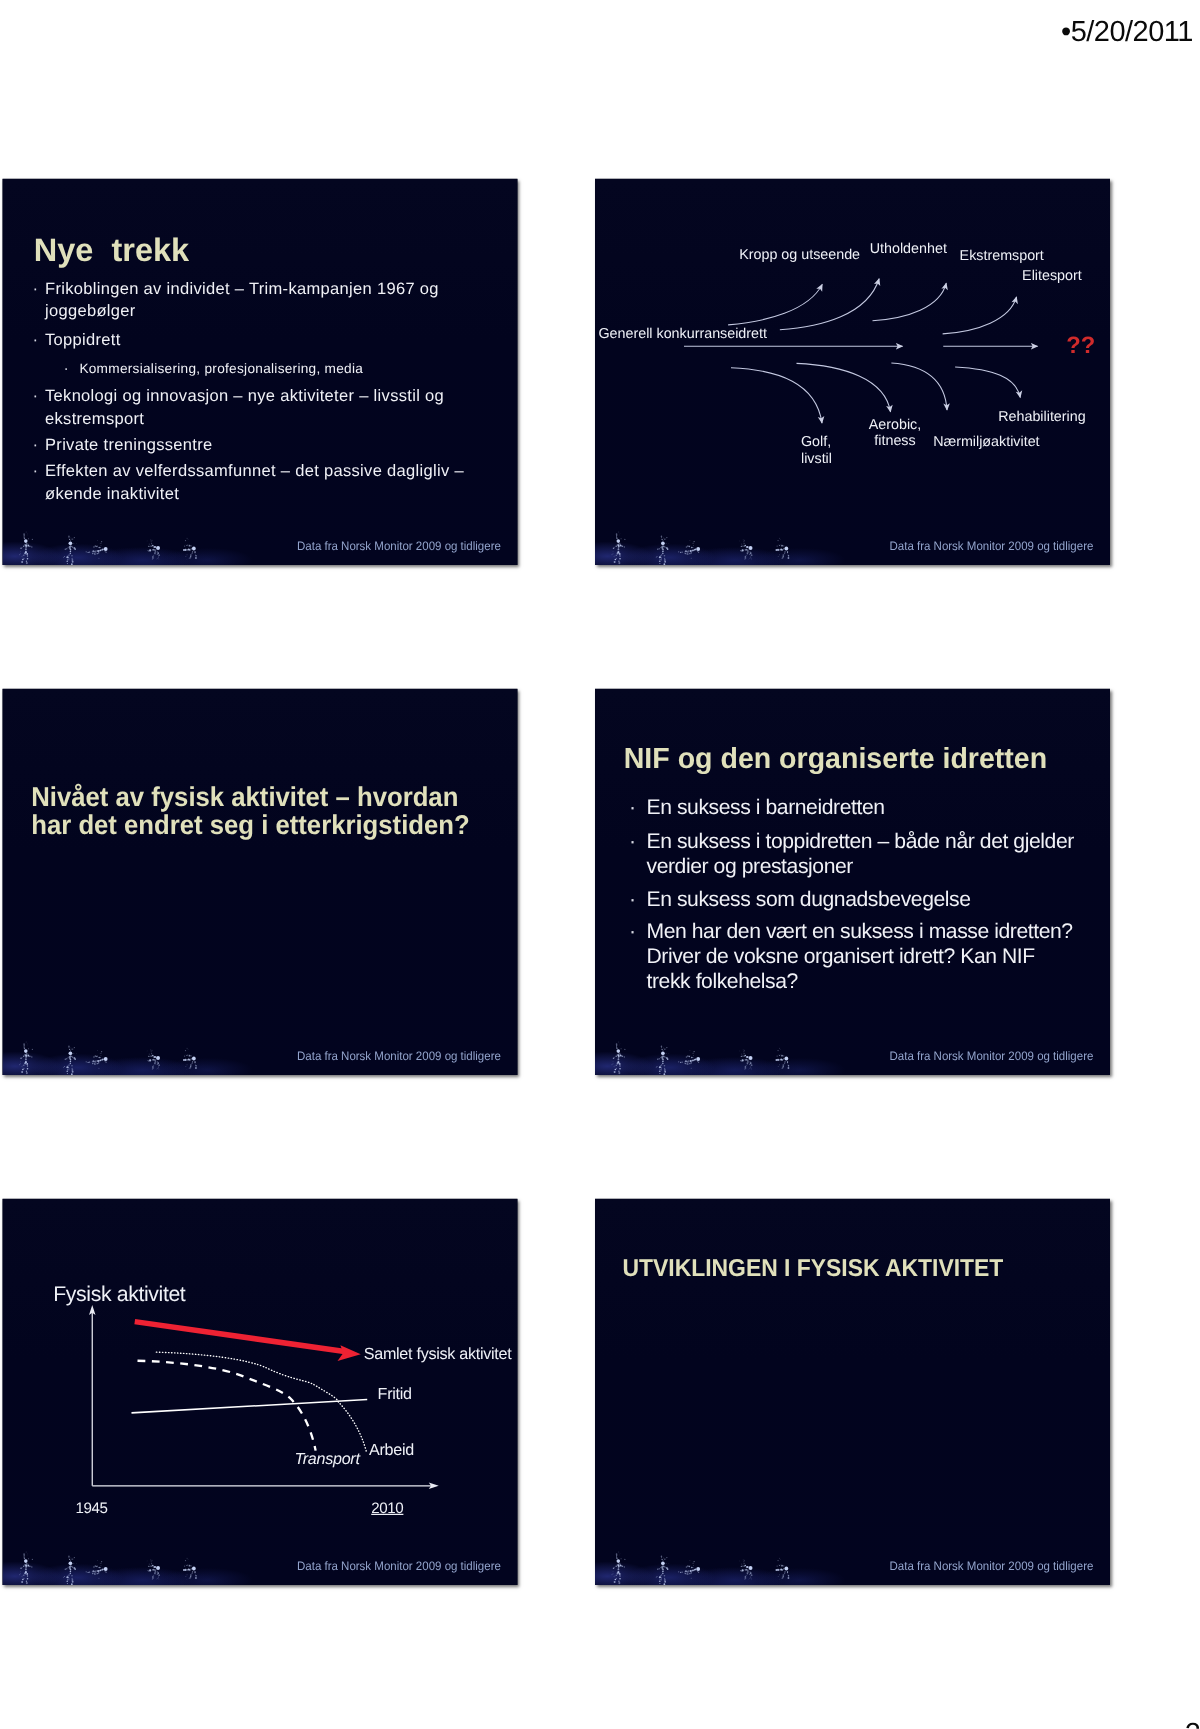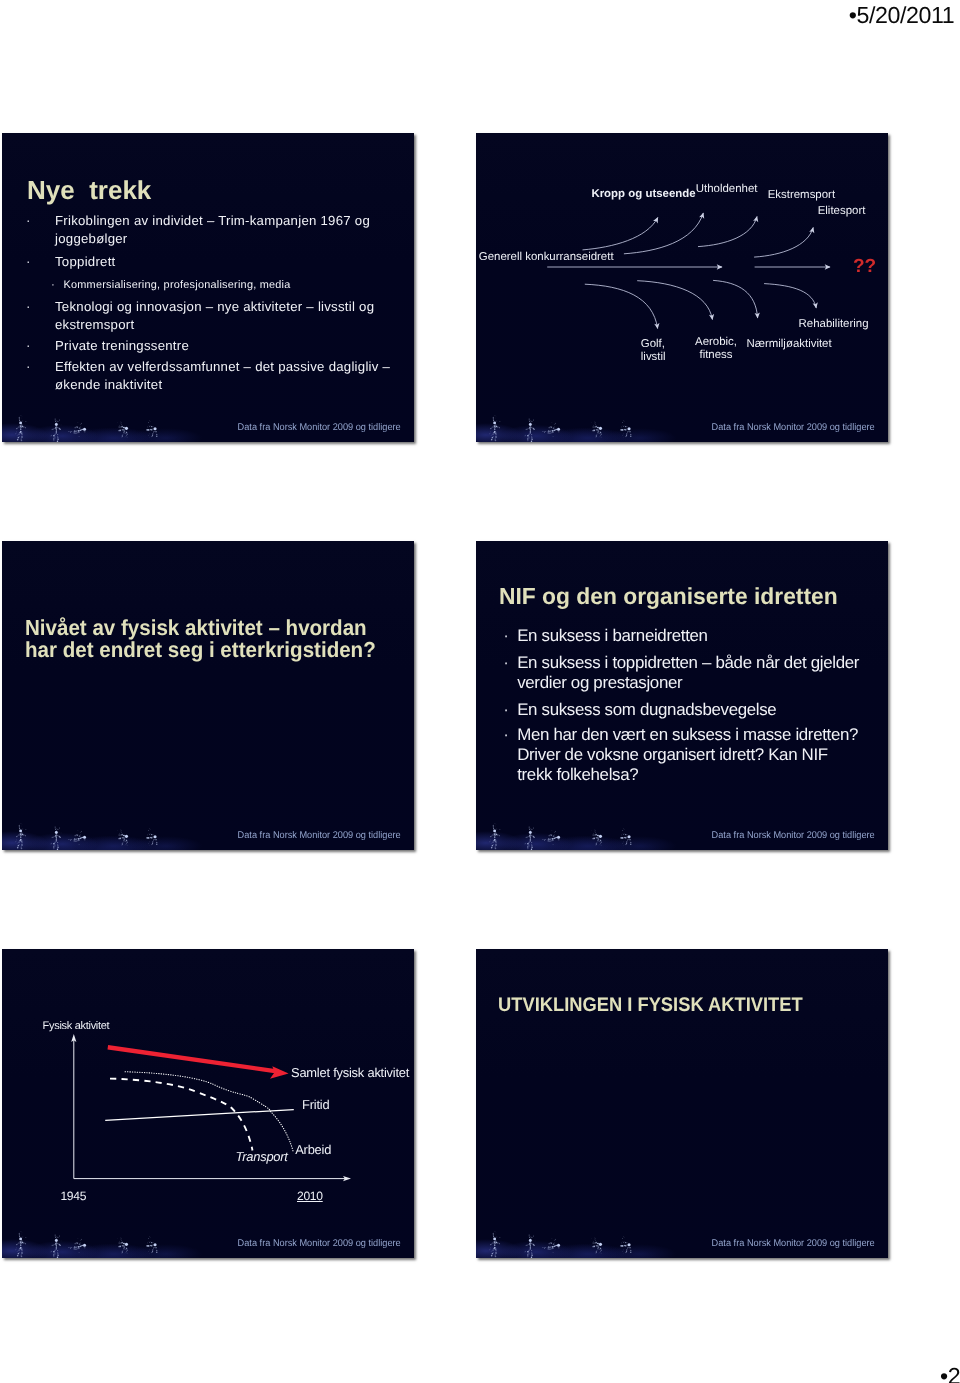--- a/index.html
+++ b/index.html
@@ -1,18 +1,18 @@
 <!DOCTYPE html>
 <html><head>
 <meta charset="utf-8">
 <style>
   html,body{margin:0;padding:0;}
   body{width:960px;height:1383px;background:#ffffff;font-family:"Liberation Sans",sans-serif;position:relative;overflow:hidden;
        -webkit-font-smoothing:antialiased;text-rendering:geometricPrecision;}
-  .page{position:absolute;left:0;top:4px;width:960px;height:980px;}
+  .page{position:absolute;left:0;top:14px;width:960px;height:980px;}
   .hdr-date{position:absolute;left:848.8px;top:-2.0px;font-size:23.2px;letter-spacing:-0.4px;color:#0a0a0a;white-space:nowrap;}
   .ftr-page{position:absolute;left:940.0px;top:1359.3px;font-size:23.2px;letter-spacing:-0.4px;color:#0a0a0a;white-space:nowrap;}
   .slide{position:absolute;width:412px;height:309px;background:#05081f;overflow:hidden;
          box-shadow:1.5px 1.5px 2.5px rgba(0,0,0,.55);}
   .s1{left:2px;top:129px;}
   .s2{left:476px;top:129px;}
   .s3{left:2px;top:537px;}
   .s4{left:476px;top:537px;}
   .s5{left:2px;top:945px;}
   .s6{left:476px;top:945px;}
@@ -33,42 +33,42 @@
   .srcnote{position:absolute;color:#93a4cc;font-size:9.8px;white-space:nowrap;transform:scaleX(0.939);transform-origin:100% 0;}
 
   
   .figs{position:absolute;left:2.43px;top:279.85px;width:180px;height:36px;pointer-events:none;}
   .figs svg{display:block;}
 
   
   .s1-title{left:25px;top:41.5px;font-size:26px;letter-spacing:0px;white-space:pre;}
   .s1b{position:absolute;color:#f0f1f6;font-size:13.2px;line-height:18.2px;letter-spacing:0.26px;}
   .s1b .bu{position:absolute;left:0;top:0px;font-size:13.5px;color:#d8dae4;}
-  .s1b .bt{display:block;margin-left:29px;}
+  .s1b .bt{display:block;margin-left:10px;}
   .s1 .b1{left:24px;top:78.5px;width:355px;}
   .s1 .b2{left:24px;top:119.8px;width:355px;}
   .s1 .b3{left:49.0px;top:145.0px;width:340px;font-size:10.9px;line-height:15px;letter-spacing:0.235px;}
   .s1 .b3 .bu{font-size:11.5px;top:-0.5px;}
   .s1 .b3 .bt{margin-left:12.5px;}
   .s1 .b4{left:24px;top:164.9px;width:358px;}
   .s1 .b5{left:24px;top:204.0px;width:355px;}
   .s1 .b6{left:24px;top:225.1px;width:370px;}
   .s1 .srcnote{right:13.7px;top:289.2px;}
 
   
   .s2-svg{position:absolute;left:0;top:0;}
   .s2-title{left:41.8px;top:16.0px;font-size:17.8px;color:#ffffff;}
   .s2l{position:absolute;color:#eef0f6;font-size:11.45px;line-height:13.2px;white-space:nowrap;}
   .s2 .lsrc{left:2.8px;top:118.4px;}
-  .s2 .lu1{left:115.4px;top:55.2px;font-weight:bold;}
+  .s2 .lu1{left:115.4px;top:55.2px;}
   .s2 .lu2{left:219.8px;top:49.6px;}
   .s2 .lu3{left:291.7px;top:56.4px;}
   .s2 .lu4{left:341.7px;top:72.0px;}
   .s2 .ld1{left:164.8px;top:205.2px;text-align:left;}
-  .s2 .ld2{left:219.0px;top:191.2px;text-align:center;margin-top:12px;}
+  .s2 .ld2{left:219.0px;top:191.2px;text-align:center;}
   .s2 .ld3{left:270.5px;top:205.2px;}
   .s2 .ld4{left:322.6px;top:185.4px;}
   .s2q{position:absolute;left:377.0px;top:123px;font-size:19px;color:#d02b2b;font-weight:bold;}
   .s2 .srcnote{right:13.7px;top:289.2px;}
 
   
   .s3-title{left:23.0px;top:76.2px;font-size:21.7px;line-height:22.0px;white-space:normal;transform:scaleX(0.948);transform-origin:0 0;}
   .s3 .srcnote{right:13.7px;top:289.2px;}
 
   
@@ -78,21 +78,21 @@
   .s4b .bt{display:block;margin-left:14px;}
   .s4 .c1{left:27.2px;top:84.9px;width:370px;}
   .s4 .c2{left:27.2px;top:112.3px;width:368px;}
   .s4 .c3{left:27.2px;top:158.5px;width:370px;}
   .s4 .c4{left:27.2px;top:183.9px;width:362px;}
   .s4 .srcnote{right:13.7px;top:289.2px;}
 
   
   .s5-svg{position:absolute;left:0;top:0;}
   .s5l{position:absolute;color:#eef0f6;font-size:12.9px;white-space:nowrap;line-height:14px;letter-spacing:-0.22px;}
-  .s5 .la{left:40.6px;top:70.2px;font-size:11px;letter-spacing:-0.3px;}
+  .s5 .la{left:40.6px;top:70.2px;font-size:17px;letter-spacing:-0.3px;}
   .s5 .lb{left:289.0px;top:117.3px;}
   .s5 .lc{left:300.1px;top:149.2px;}
   .s5 .ld{left:293.2px;top:194.0px;}
   .s5 .le{left:233.5px;top:201.3px;font-style:italic;}
   .s5 .lx1{left:58.4px;top:240.4px;font-size:12.1px;letter-spacing:-0.3px;}
   .s5 .lx2{left:295.0px;top:240.4px;font-size:12.1px;letter-spacing:-0.3px;text-decoration:underline;}
   .s5 .srcnote{right:13.7px;top:289.2px;}
 
   
   .s6-title{left:21.6px;top:45.0px;font-size:19.6px;transform:scaleX(0.935);transform-origin:0 0;}

